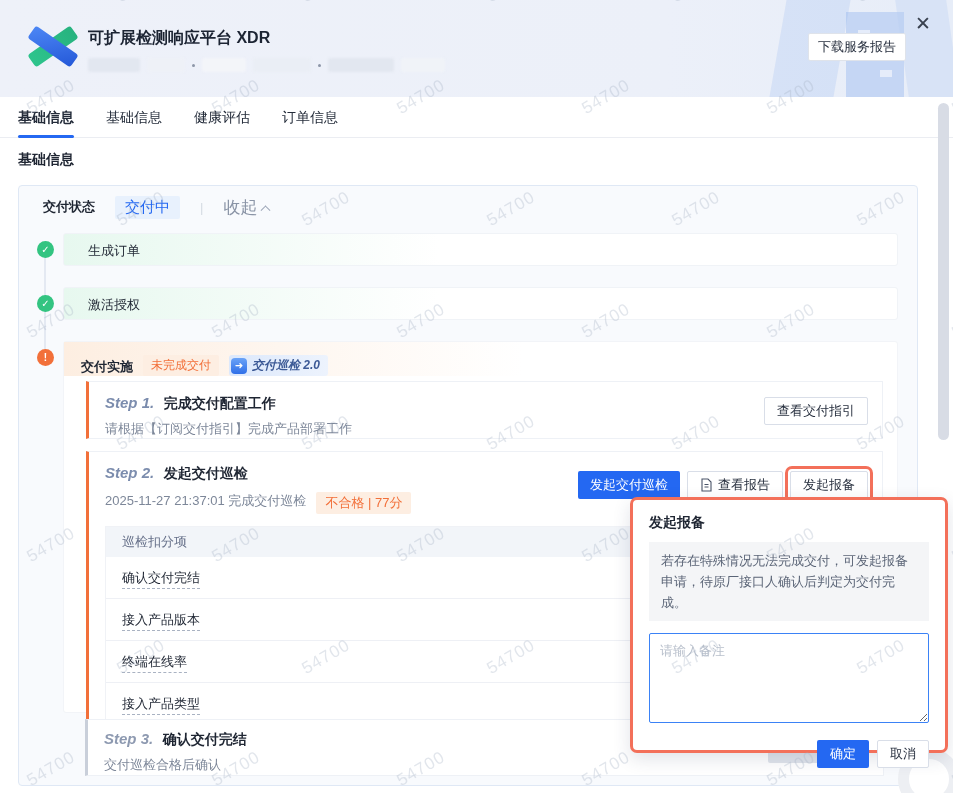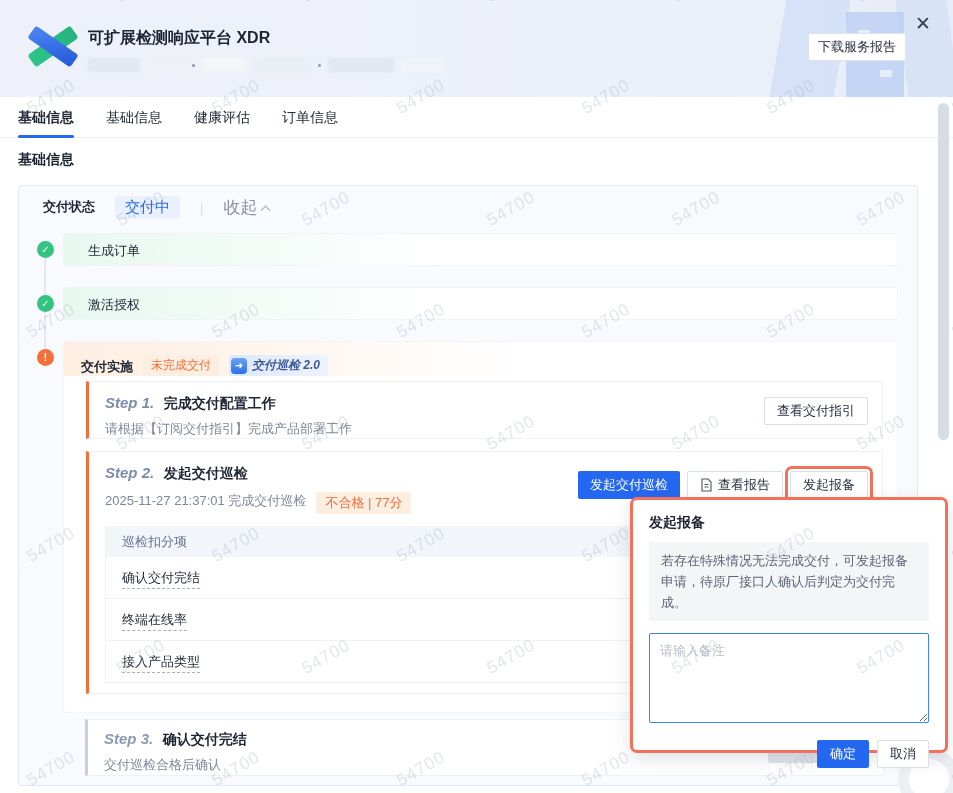--- a/index.html
+++ b/index.html
@@ -209,20 +209,21 @@
               <path d="M2 1h6l3 3v9H2z" fill="none" stroke="#4a5468" stroke-width="1.1"></path>
               <path d="M4.5 6.5h4M4.5 9h4" stroke="#4a5468" stroke-width="1.1"></path>
             </svg>
           <span>查看报告</span>
         </button>
         <button class="btn-outline annotated">发起报备</button>
       </div>
       <div class="insp-table">
         <div class="t-head">巡检扣分项</div>
         <div class="t-row"><span class="dashed">确认交付完结</span></div>
+        <div class="t-row"><span class="dashed">接入产品版本</span></div>
         <div class="t-row"><span class="dashed">终端在线率</span></div>
         <div class="t-row"><span class="dashed">接入产品类型</span></div>
       </div>
     </div>
   </div>
 
   <div class="step3">
     <div class="step-head" style="padding-top:10px;">
       <span class="step-label" style="color:#8d99b0">Step 3.</span>
       <span class="step-title">确认交付完结</span>

